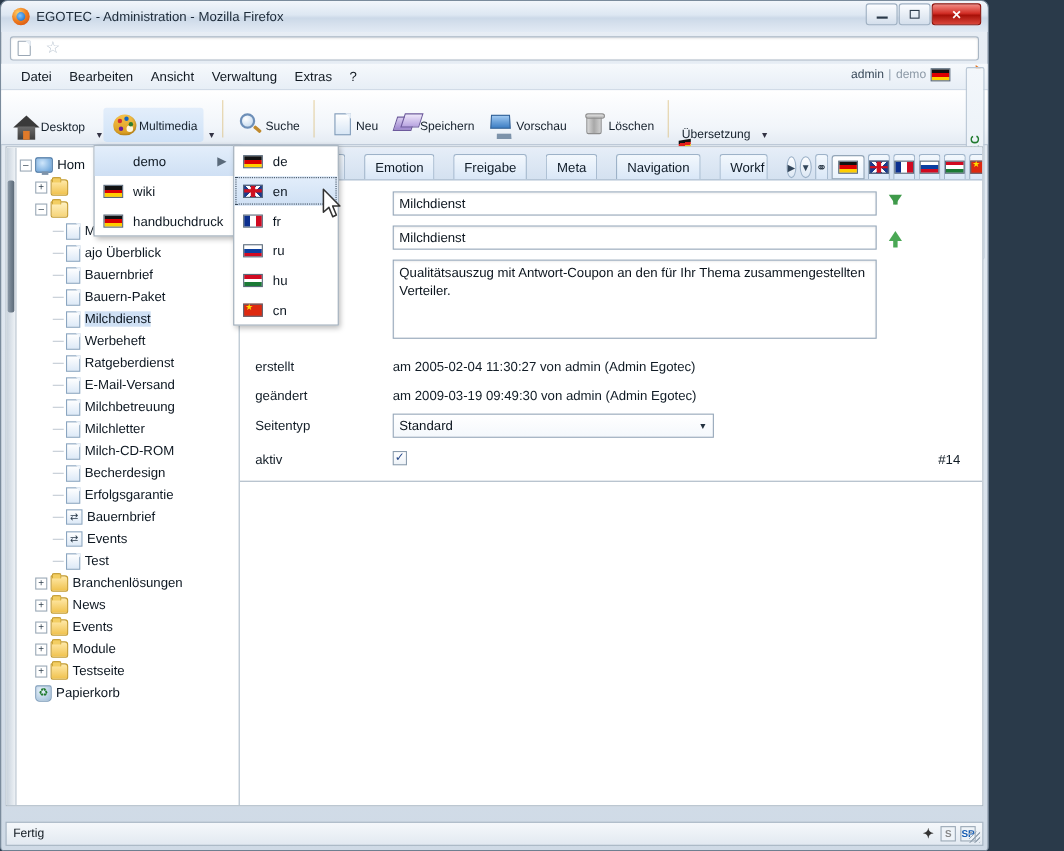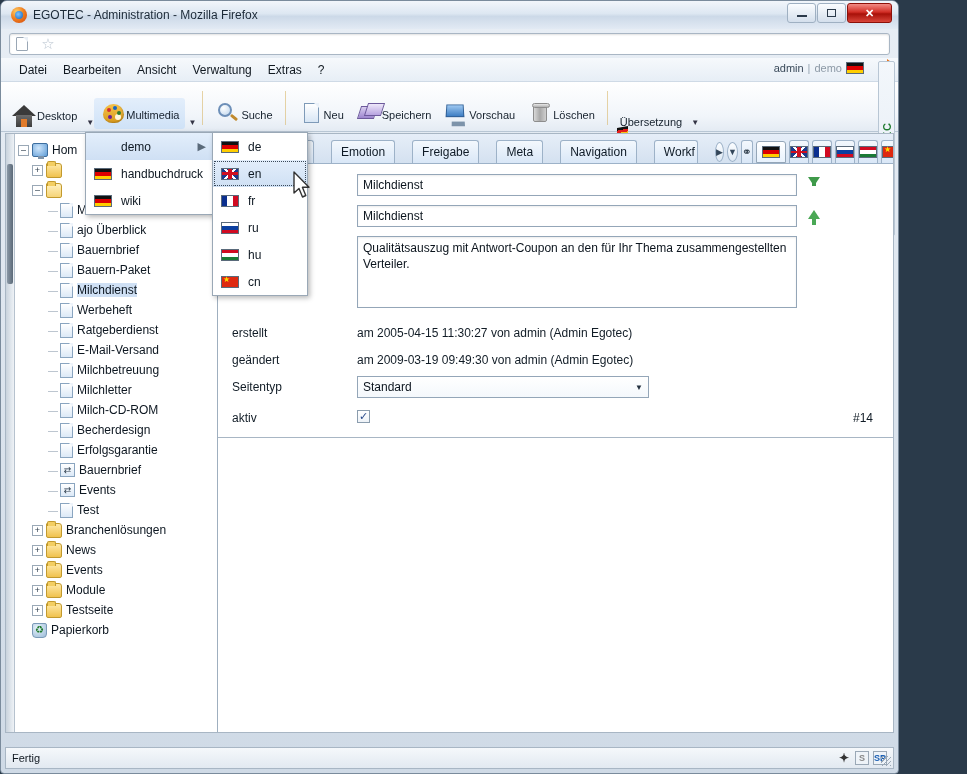--- a/index.html
+++ b/index.html
@@ -708,21 +708,21 @@
               </div>
           </div>
 
           <div class="form-row">
             <div class="form-label">bung</div>
             <textarea class="ta" style="">Qualitätsauszug mit Antwort-Coupon an den für Ihr Thema zusammengestellten Verteiler.</textarea>
           </div>
 
           <div class="form-row" style="margin-top:14px">
             <div class="form-label">erstellt</div>
-            <div class="meta-val">am 2005-04-15 11:30:27 von admin (Admin Egotec)</div>
+            <div class="meta-val">am 2005-02-04 11:30:27 von admin (Admin Egotec)</div>
           </div>
 
           <div class="form-row">
             <div class="form-label">geändert</div>
             <div class="meta-val">am 2009-03-19 09:49:30 von admin (Admin Egotec)</div>
           </div>
 
           <div class="form-row">
             <div class="form-label">Seitentyp</div>
             <div class="sel">
@@ -743,25 +743,25 @@
   </div>
 
   <div class="dd dd-site">
     <div class="dd-item hl">
       <span class="fl" style="width:18px"></span>
       <span>demo</span>
       <span class="submark">▶</span>
     </div>
     <div class="dd-item">
       <span class="fl flag f-de"></span>
-      <span>handbuchdruck</span>
+      <span>wiki</span>
     </div>
     <div class="dd-item">
       <span class="fl flag f-de"></span>
-      <span>wiki</span>
+      <span>handbuchdruck</span>
     </div>
   </div>
 
   <div class="dd dd-lang">
     <div class="dd-item">
       <span class="fl flag f-de"></span>
       <span>de</span>
     </div>
     <div class="dd-item hl focus">
       <span class="fl flag f-en"></span>

